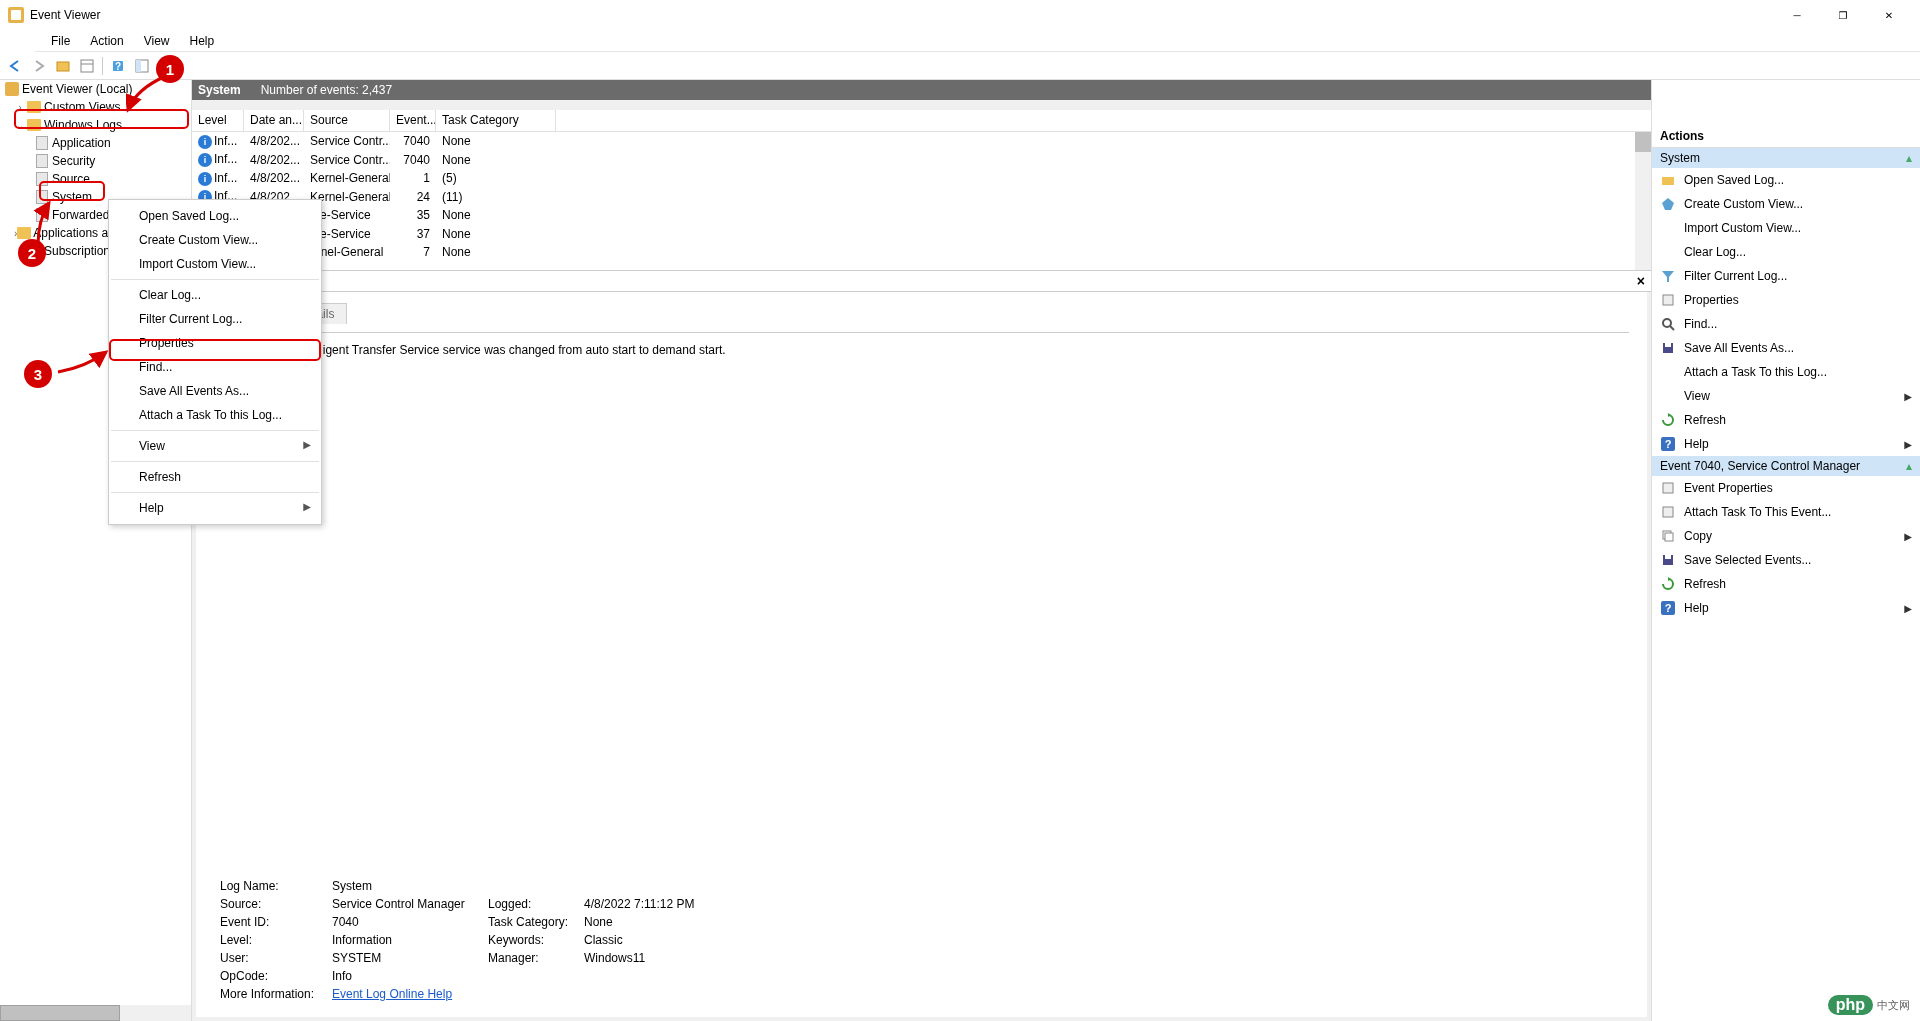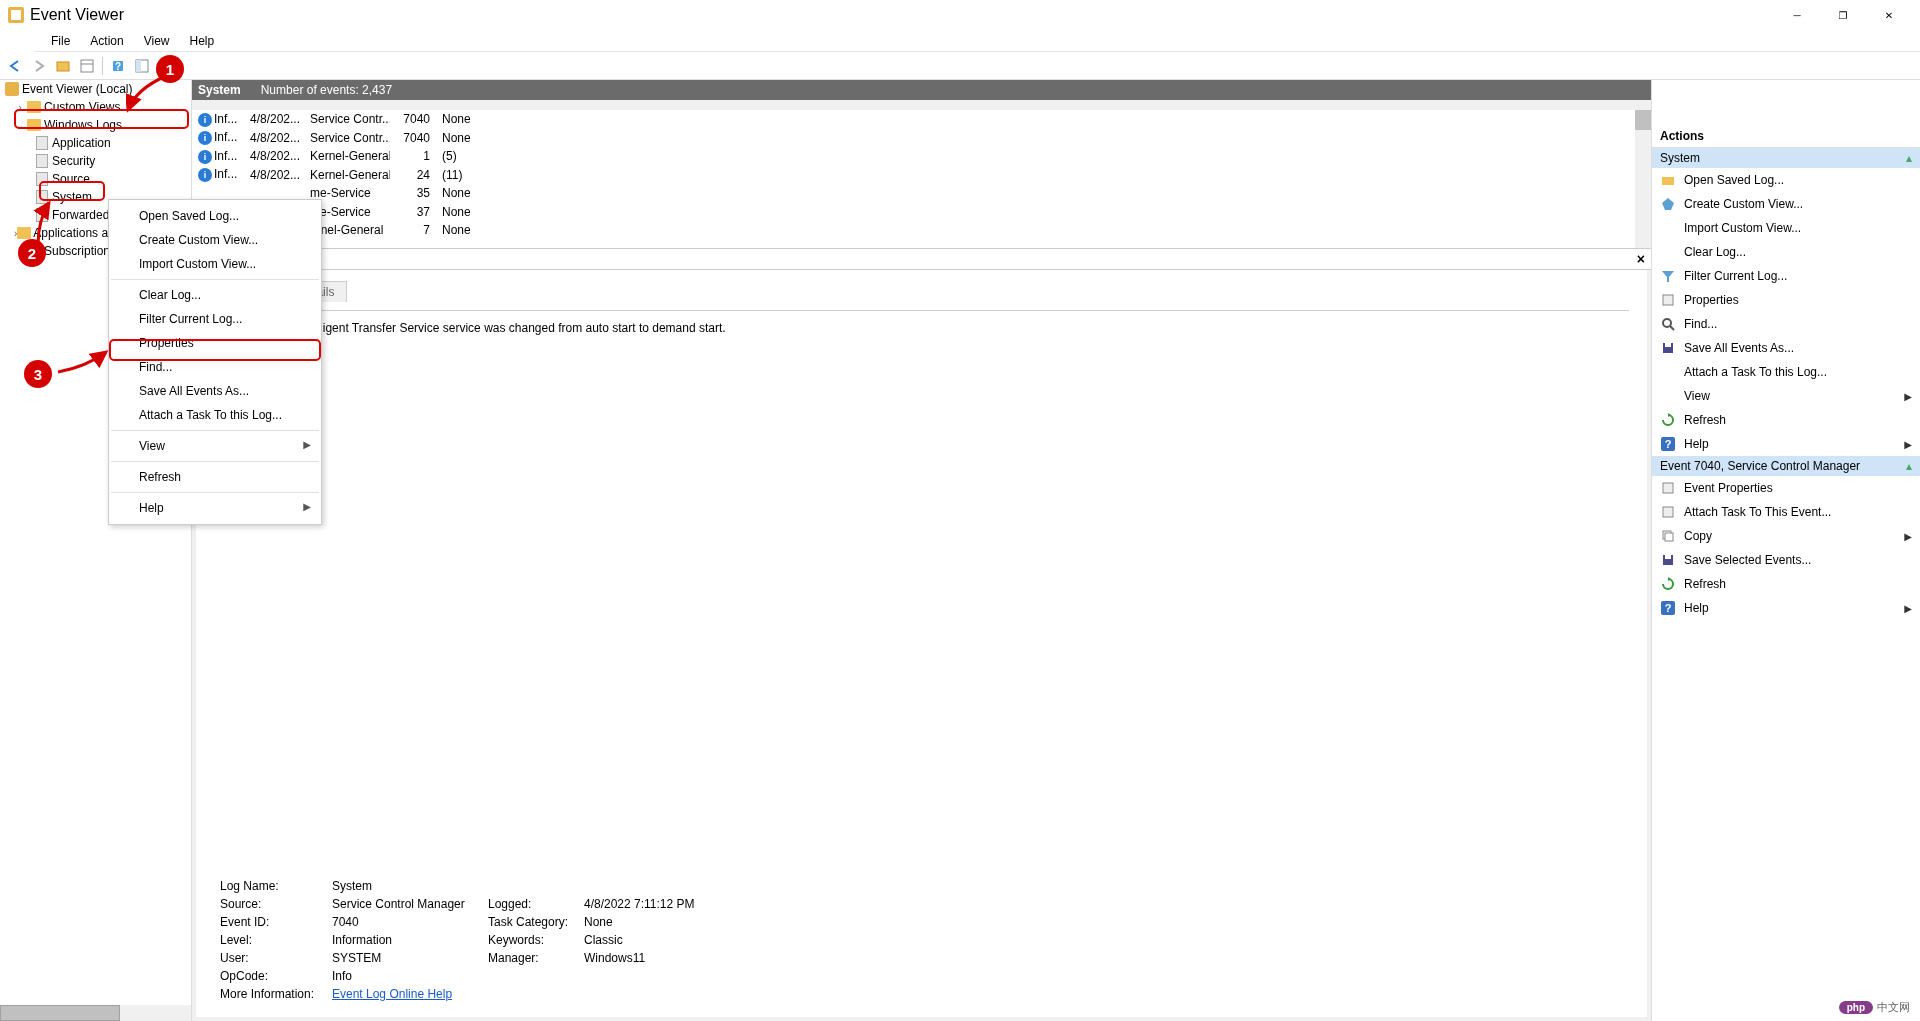--- a/index.html
+++ b/index.html
@@ -1,19 +1,19 @@
 <!DOCTYPE html>
 <html><head>
 <meta charset="utf-8">
 <style>
 * { box-sizing: border-box; margin: 0; padding: 0; font-family: "Segoe UI", Tahoma, sans-serif; }
 body { font-size: 12px; background: #fff; overflow: hidden; color: #000; }
 .titlebar { height: 30px; display: flex; align-items: center; padding: 0 8px; }
 .titlebar .app-icon { width: 16px; height: 16px; margin-right: 6px; display:inline-flex;}
-.titlebar .title { flex: 1; font-size: 16px; }
+.titlebar .title { flex: 1; font-size: 12px; }
 .win-controls { display: flex; gap: 0; }
 .win-controls .btn { width: 46px; height: 30px; display:flex; align-items:center; justify-content:center; font-size:10px;}
 .menubar { height: 22px; display: flex; align-items: center; padding: 0 6px; border-bottom:1px solid #e5e5e5;margin-left:35px;}
 .menubar .mi { padding: 2px 10px; font-size: 12px; }
 .toolbar { height: 28px; display: flex; align-items: center; padding: 0 4px; border-bottom: 1px solid #ddd; gap:2px;}
 .toolbar .tb { width: 22px; height: 22px; display:flex; align-items:center; justify-content:center; border:1px solid transparent; }
 .main { display: flex; height: calc(100vh - 80px); }
 .tree-pane { width: 192px; border-right: 1px solid #ddd; position:relative; overflow:hidden;}
 .tree-pane .tree-row { display:flex; align-items:center; height:18px; padding-left:4px; white-space:nowrap;}
 .tree-pane .tree-row .tw { width:12px; text-align:center; color:#666; font-size:10px;}
@@ -60,21 +60,21 @@
 
 .annot-box{position:absolute;border:2.5px solid #e00000;border-radius:5px;pointer-events:none;}
 .annot-circle{position:absolute;width:28px;height:28px;border-radius:50%;background:#d40000;color:#fff;font-weight:700;display:flex;align-items:center;justify-content:center;font-size:15px;pointer-events:none;}
 .annot-arrow-1{position:absolute;left:126px;top:74px;pointer-events:none;}
 .annot-arrow-3{position:absolute;left:56px;top:342px;pointer-events:none;}
 
 .ico-info{width:14px;height:14px;border-radius:50%;background:#2a7bd6;color:#fff;font-size:9px;font-weight:bold;display:inline-flex;align-items:center;justify-content:center;margin-right:2px;}
 .ico-folder{width:14px;height:12px;background:#f0c255;border-radius:1px;}
 .ico-log{width:12px;height:14px;background:#e8e8e8;border:1px solid #aaa;}
 .watermark{position:fixed;right:10px;bottom:6px;display:flex;align-items:center;gap:4px;opacity:.85;}
-.watermark .php{background:#701a75;color:#fff;font-weight:700;border-radius:10px;padding:1px 8px;font-size:10px;}
+.watermark .php{background:#15803d;color:#fff;font-weight:700;border-radius:10px;padding:1px 8px;font-size:16px;}
 .watermark .cn{font-size:11px;color:#444;}
 </style>
 </head>
 <body>
 
 <div class="titlebar">
   <span class="app-icon">
       <svg width="16" height="16">
         <rect width="16" height="16" fill="#e8b24a" rx="2"></rect>
         <rect x="3" y="3" width="10" height="10" fill="#fff" rx="1"></rect>
@@ -207,20 +207,27 @@
         <div class="thumb"></div>
       </div>
   </div>
 
   <div class="center-pane">
     <div class="log-header">
       <span class="lhn">System</span>
       <span>Number of events: 2,437</span>
     </div>
     <div style="background:#f0f0f0;height:10px;"></div>
+    <div class="grid-head">
+      <div class="gh col-level">Level</div>
+      <div class="gh col-date">Date an...</div>
+      <div class="gh col-src">Source</div>
+      <div class="gh col-evt">Event...</div>
+      <div class="gh col-cat">Task Category</div>
+    </div>
     <div class="grid-body">
       <div id="grid-rows">
           <div class="grid-row">
             <div class="gc col-level"><span class="ico-info">i</span>Inf...</div>
             <div class="gc col-date">4/8/202...</div>
             <div class="gc col-src">Service Contr...</div>
             <div class="gc col-evt">7040</div>
             <div class="gc col-cat">None</div>
           </div>
           <div class="grid-row">

